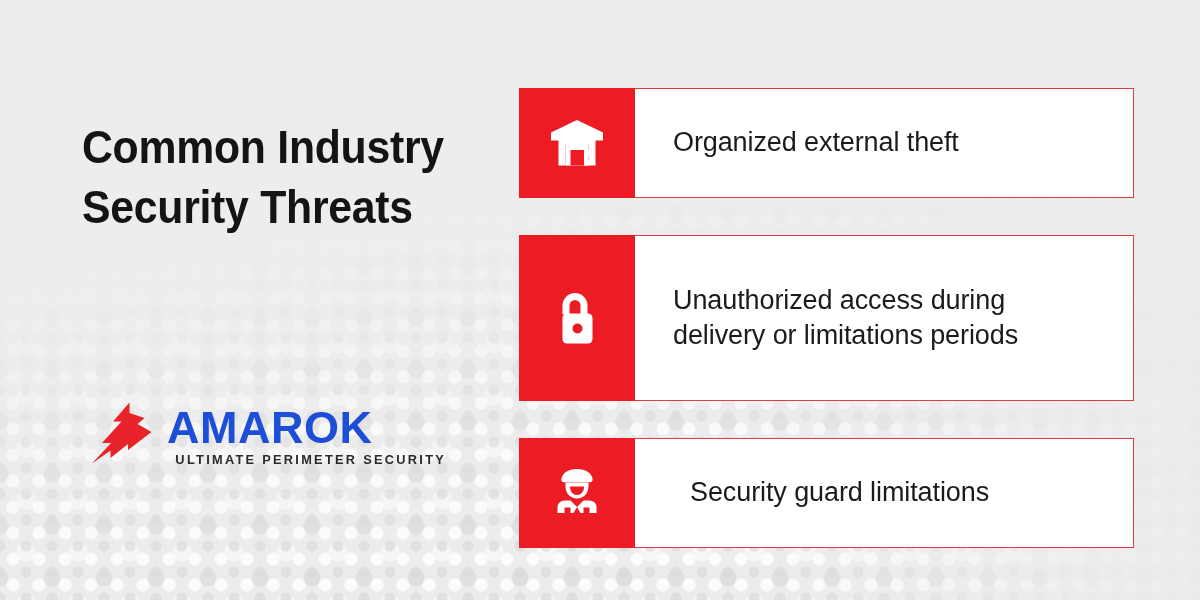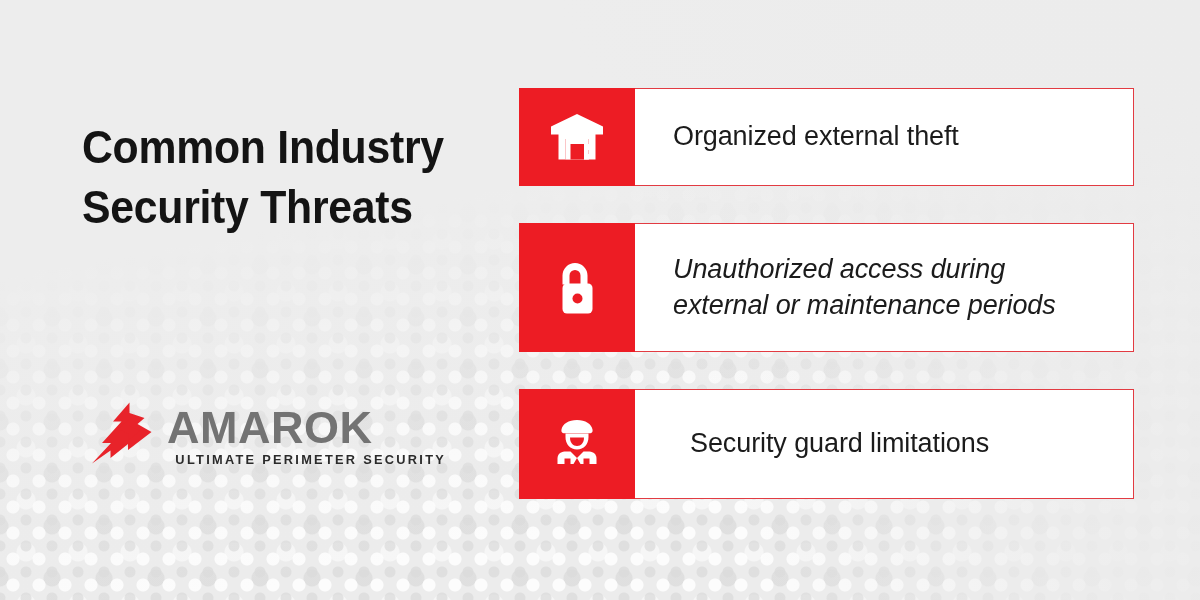--- a/index.html
+++ b/index.html
@@ -76,21 +76,21 @@
   }
   .logo-mark { width: 68px; height: 70px; display: block; flex: 0 0 auto; }
   .logo-text { display: block; padding-top: 2px; }
   .logo-word {
     display: block;
     font-family: "Liberation Sans", sans-serif;
     font-weight: bold;
     font-size: 45px;
     line-height: 0.92;
     letter-spacing: 0.5px;
-    color: #737373;
+    color: #1d4ed8;
   }
   .logo-tag {
     display: block;
     margin-top: 4px;
     font-family: "Liberation Sans Narrow", "Liberation Sans", sans-serif;
     font-weight: bold;
     font-size: 13.2px;
     letter-spacing: 2.35px;
     color: #2b2b2b;
     text-align: right;
@@ -131,22 +131,22 @@
   .card-text {
     font-family: "Liberation Sans", sans-serif;
     font-weight: normal;
     font-size: 27px;
     line-height: 1.30;
     color: #1b1b1b;
     letter-spacing: -0.1px;
   }
   .card-text .l { display: block; white-space: nowrap; }
 
-  .h-1 { height: 98px; }
-  .h-2 { height: 129px; font-style: italic; }
+  .h-1 { height: 110px; }
+  .h-2 { height: 166px; }
   .h-3 { height: 110px; gap: 17px; }
 </style>
 </head>
 <body>
 
 <div class="canvas">
 
   <div class="bg-texture"></div>
   <div class="bg-fade-top"></div>
   <div class="bg-fade-right"></div>
@@ -190,21 +190,21 @@
       <div class="card-icon">
         <svg width="50" height="56" viewBox="0 0 50 56" aria-hidden="true">
           <path fill="#ffffff" d="M10.5 24.5 L10.5 15.5 A12.5 12.5 0 0 1 35.5 15.5 L35.5 24.5 L28.5 24.5 L28.5 15.5 A5.5 5.5 0 0 0 17.5 15.5 L17.5 24.5 Z"></path>
           <rect x="10.5" y="23.5" width="30" height="30" rx="4.5" fill="#ffffff"></rect>
           <circle cx="25.5" cy="38.5" r="5" fill="#ed1c24"></circle>
         </svg>
       </div>
       <div class="card-body">
         <span class="card-text">
           <span class="l">Unauthorized access during</span>
-          <span class="l">external or maintenance periods</span>
+          <span class="l">delivery or limitations periods</span>
         </span>
       </div>
     </div>
 
     <div class="card h-3">
       <div class="card-icon">
         <svg width="52" height="52" viewBox="0 0 52 52" aria-hidden="true">
           <path fill="#ffffff" d="M26 2 C17.5 2 11.5 6 10.5 11.5 C10.1 13.7 10.8 14.8 12.5 15.2 L39.5 15.2 C41.2 14.8 41.9 13.7 41.5 11.5 C40.5 6 34.5 2 26 2 Z"></path>
           <path fill="#ffffff" d="M14.5 15.5 L37.5 15.5 L37.5 19 C37.5 26.5 32.8 31.5 26 31.5 C19.2 31.5 14.5 26.5 14.5 19 Z"></path>
           <path fill="#ed1c24" d="M19 19.5 L33 19.5 C33 25 30 28 26 28 C22 28 19 25 19 19.5 Z"></path>

